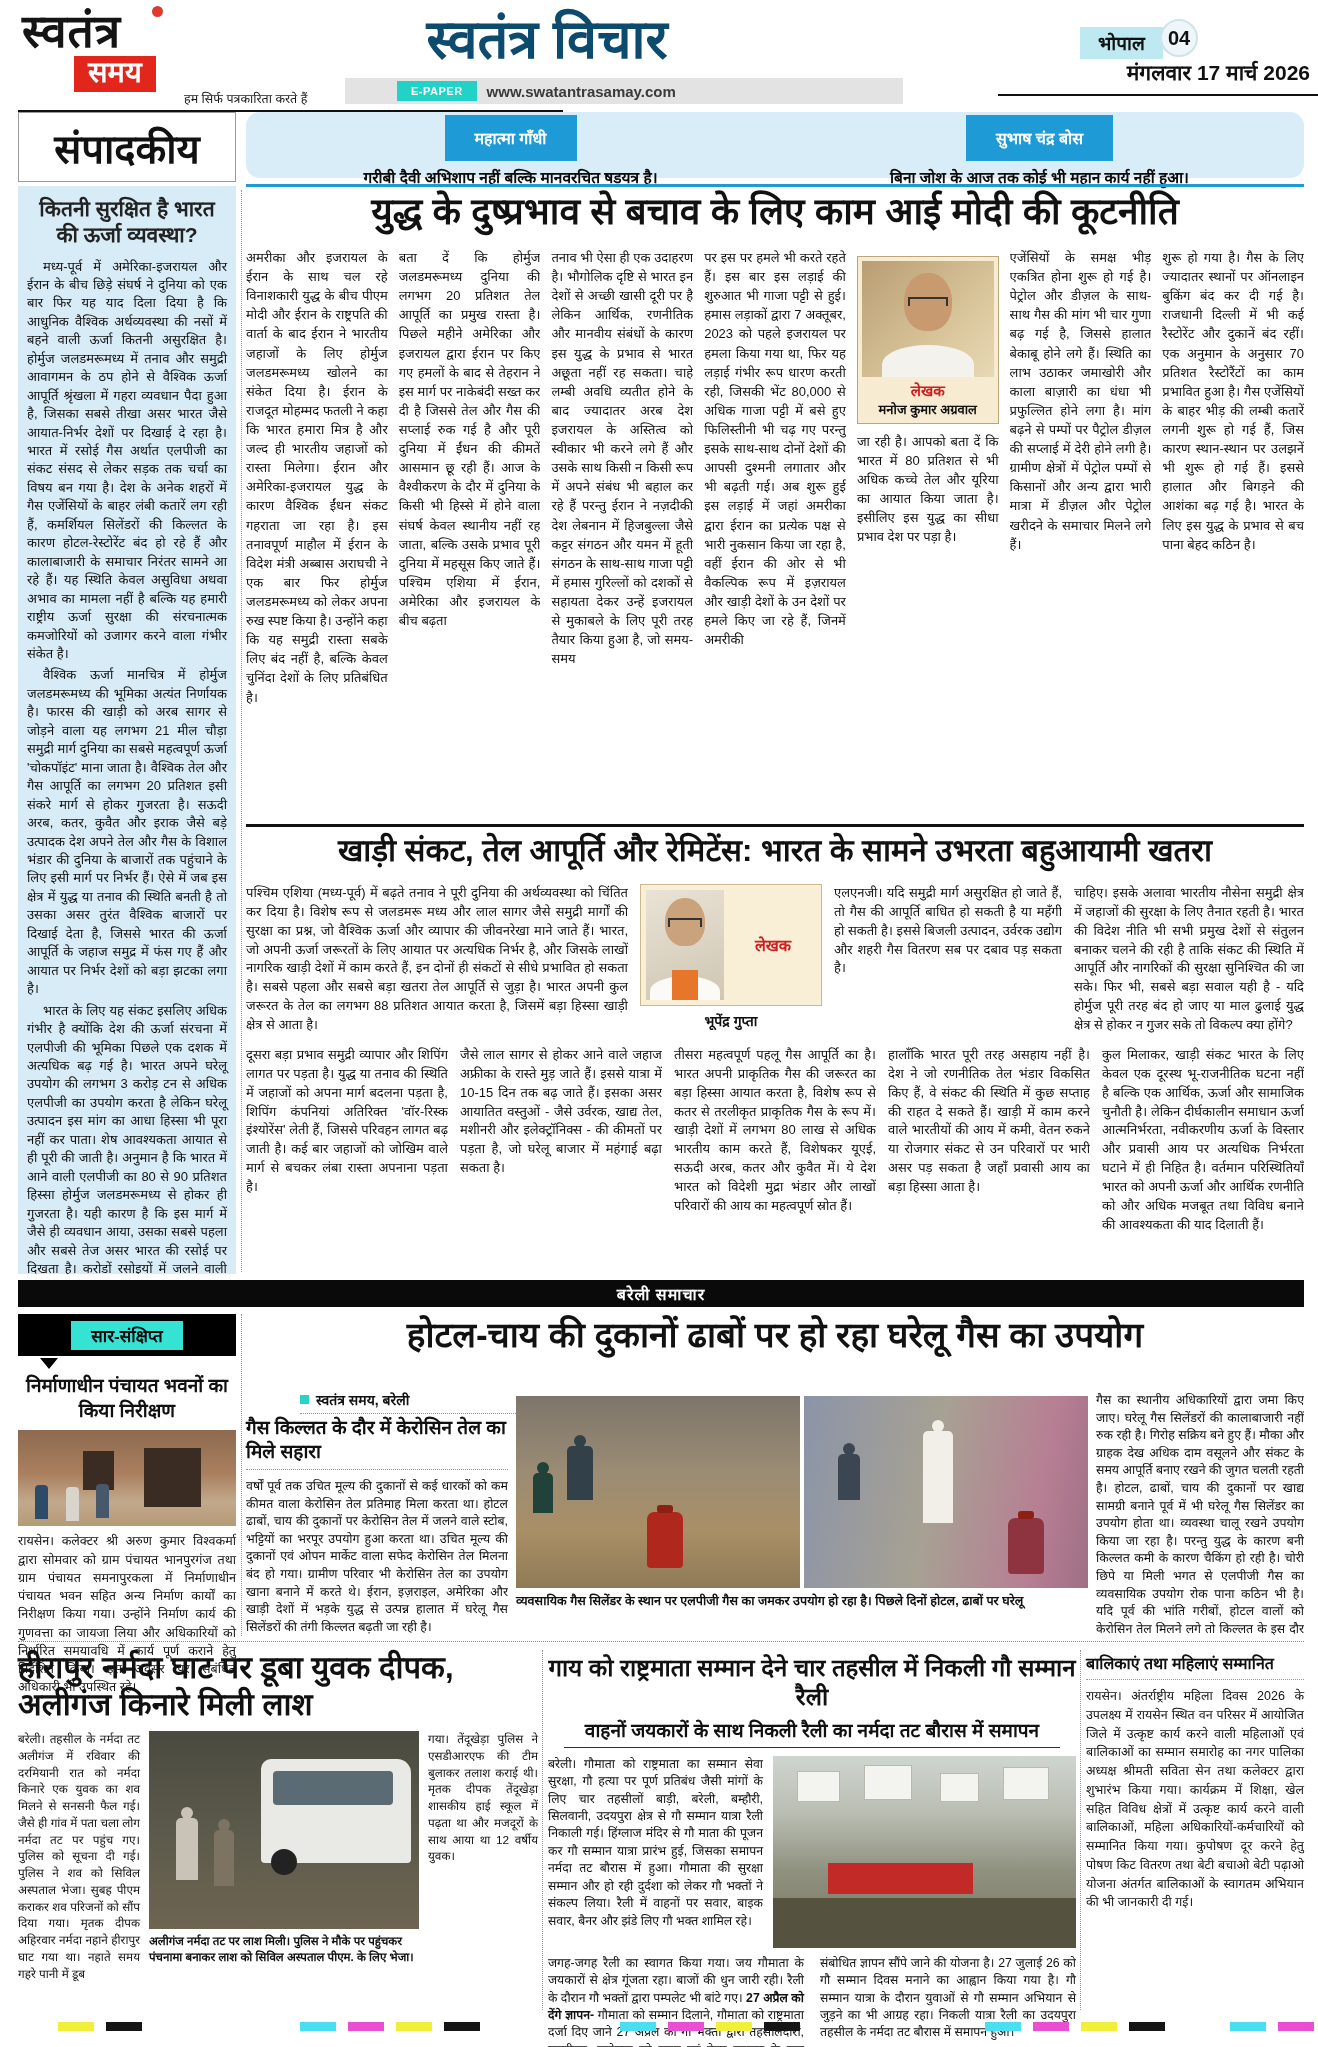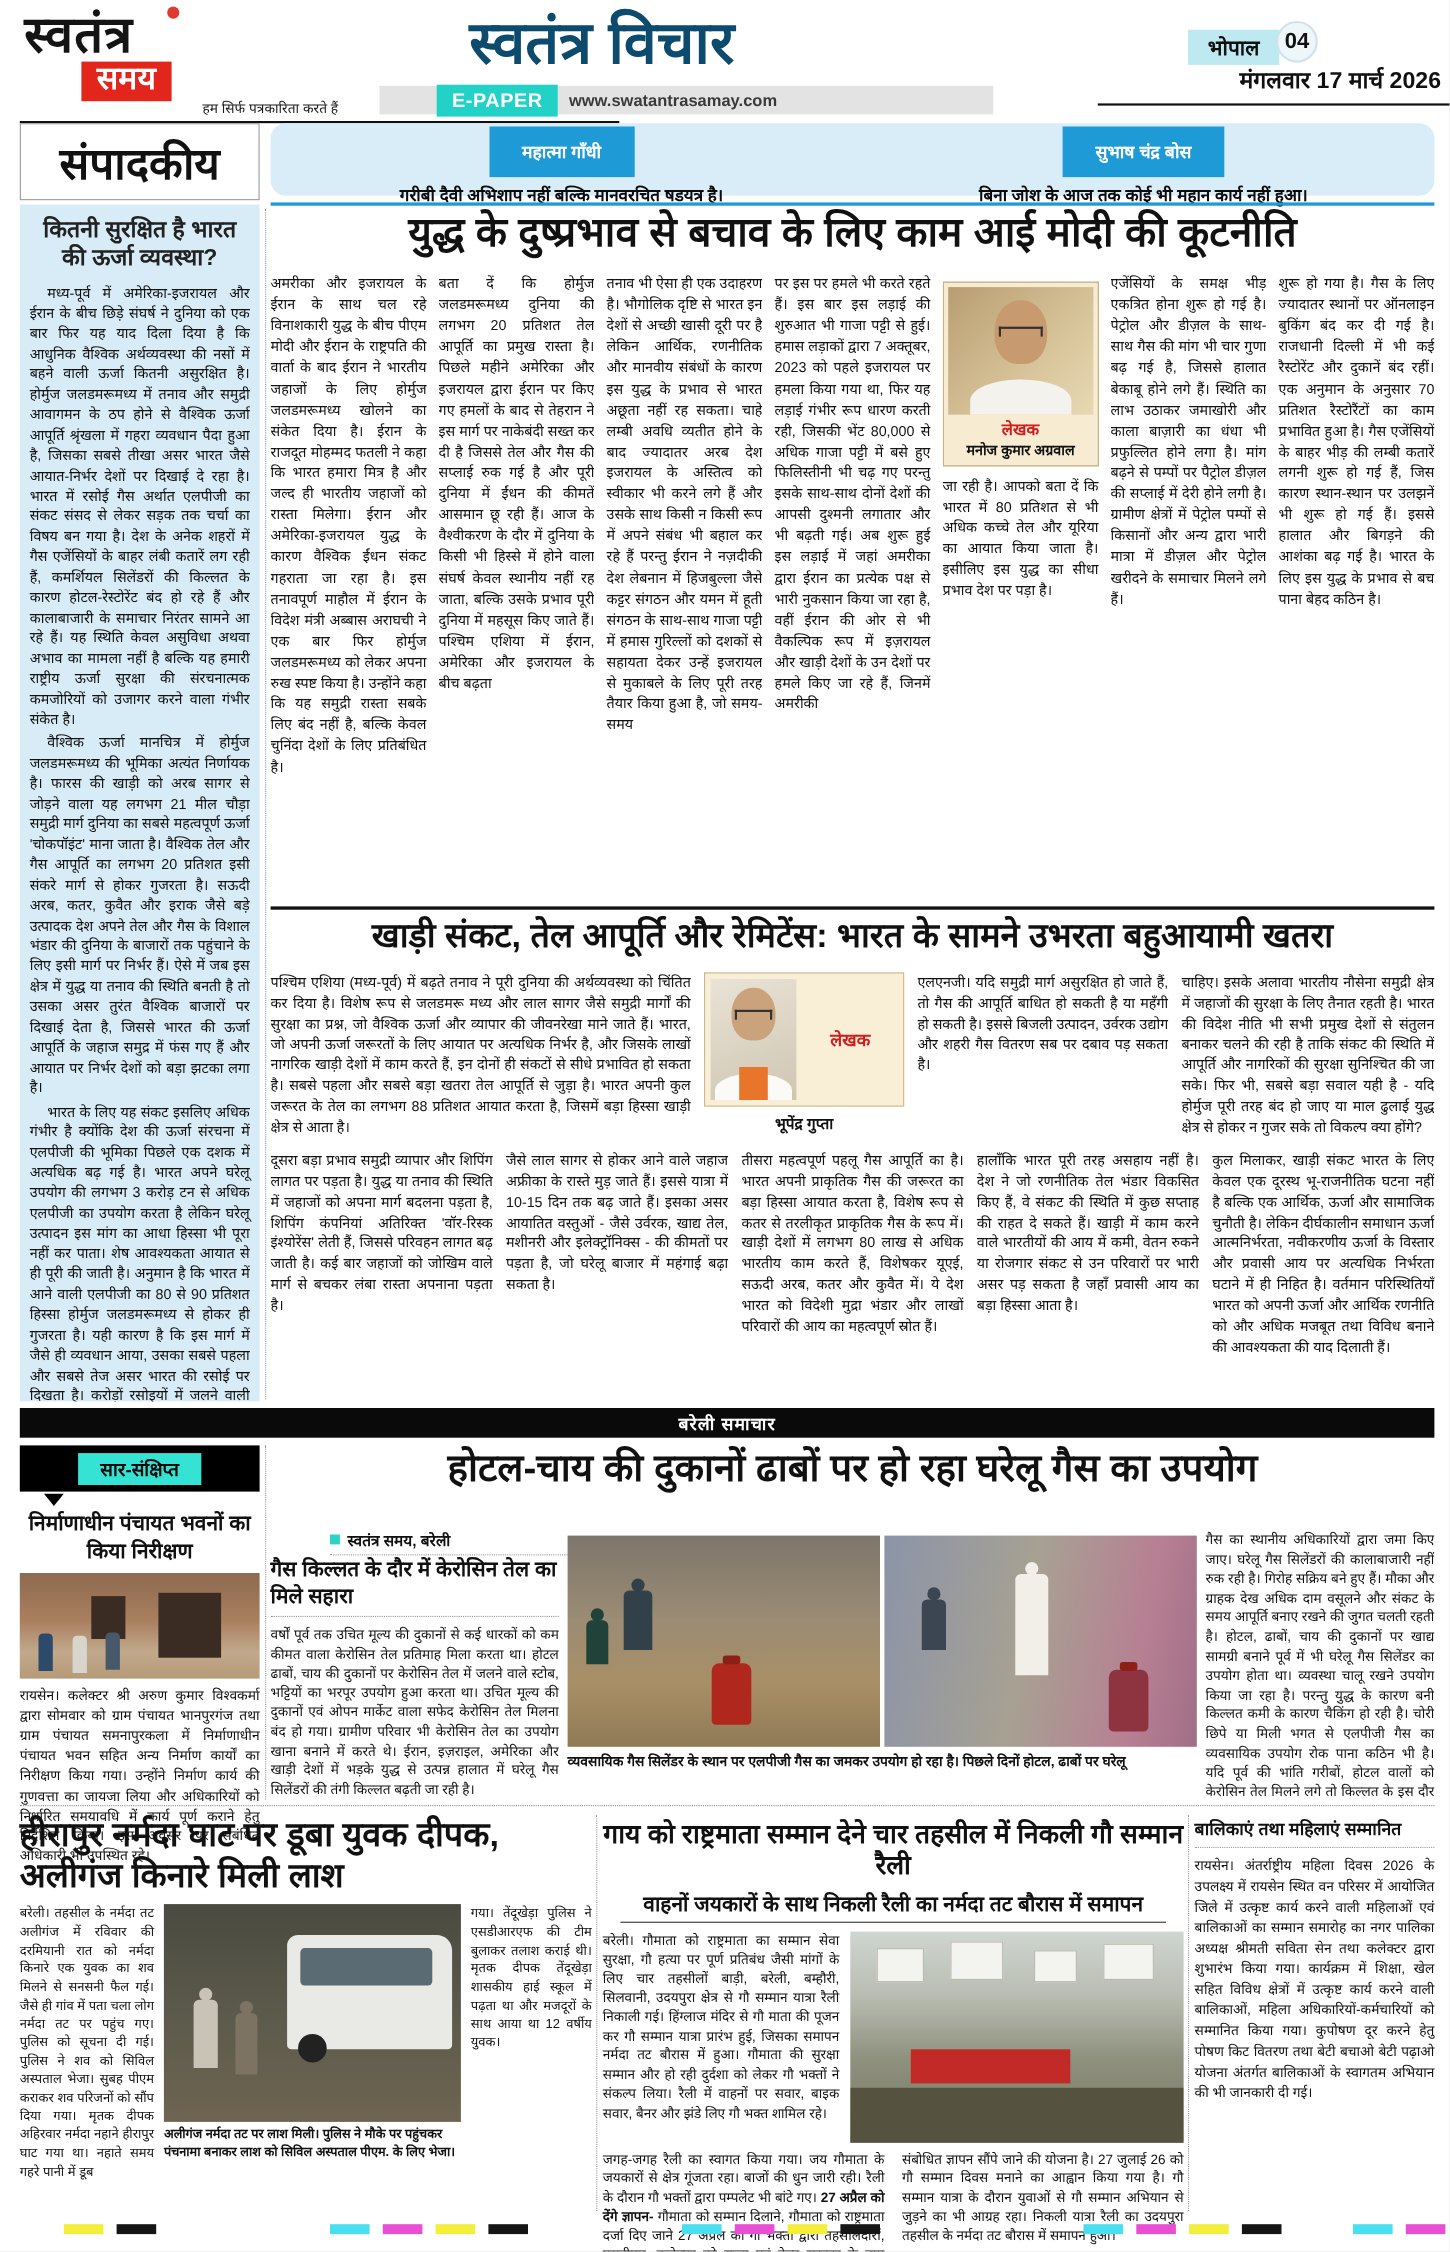--- a/index.html
+++ b/index.html
@@ -8,21 +8,21 @@
   .page { position:relative; width:1318px; height:2047px; background:#ffffff; margin:0 auto; overflow:hidden; color:#111; }
 
   
   .logo-main { position:absolute; left:22px; top:8px; font-size:46px; font-weight:800; color:#141414; letter-spacing:1px; line-height:1; }
   .logo-dot { position:absolute; left:152px; top:6px; width:11px; height:11px; border-radius:50%; background:#e03a30; }
   .logo-sub { position:absolute; left:74px; top:56px; background:#e2261b; color:#fff; font-size:29px; font-weight:800; padding:1px 14px 3px; line-height:1.1; }
   .tagline { position:absolute; left:184px; top:90px; font-size:12.5px; color:#1a1a1a; width:190px; }
   .logo-rule { position:absolute; left:18px; top:110px; width:545px; height:2px; background:#111; }
   .paper-title { position:absolute; left:372px; top:12px; width:350px; text-align:center; font-size:54px; font-weight:800; color:#0c4a6e; line-height:1; }
   .epaper-bar { position:absolute; left:345px; top:78px; width:558px; height:26px; background:#e3e3e3; display:flex; align-items:center; }
-  .epaper-badge { background:#22d2c6; color:#fff; font-weight:700; font-size:18px; padding:4px 14px; margin-left:52px; letter-spacing:.5px; }
+  .epaper-badge { background:#22d2c6; color:#fff; font-weight:700; font-size:11px; padding:4px 14px; margin-left:52px; letter-spacing:.5px; }
   .website { font-size:15px; font-weight:700; color:#3a3a3a; margin-left:10px; }
   .city-badge { position:absolute; left:1080px; top:27px; background:#bfe9f0; font-size:19px; font-weight:800; padding:3px 18px; color:#111; }
   .page-circle { position:absolute; left:1160px; top:19px; width:38px; height:38px; border-radius:50%; background:#eef6f9; border:2px solid #cfe3ea; display:flex; align-items:center; justify-content:center; font-size:20px; font-weight:800; }
   .date-line { position:absolute; left:998px; top:58px; width:312px; text-align:right; font-size:21px; font-weight:800; }
   .date-rule { position:absolute; left:998px; top:94px; width:320px; height:2px; background:#111; }
 
   
   .quotes-box { position:absolute; left:246px; top:112px; width:1058px; height:66px; background:#d9edf8; border-radius:14px; display:flex; }
   .quote { flex:1; display:flex; flex-direction:column; align-items:center; padding-top:3px; }
   .quote-badge { background:#1e9ad6; color:#fff; font-size:16px; font-weight:800; padding:12px 30px; }

